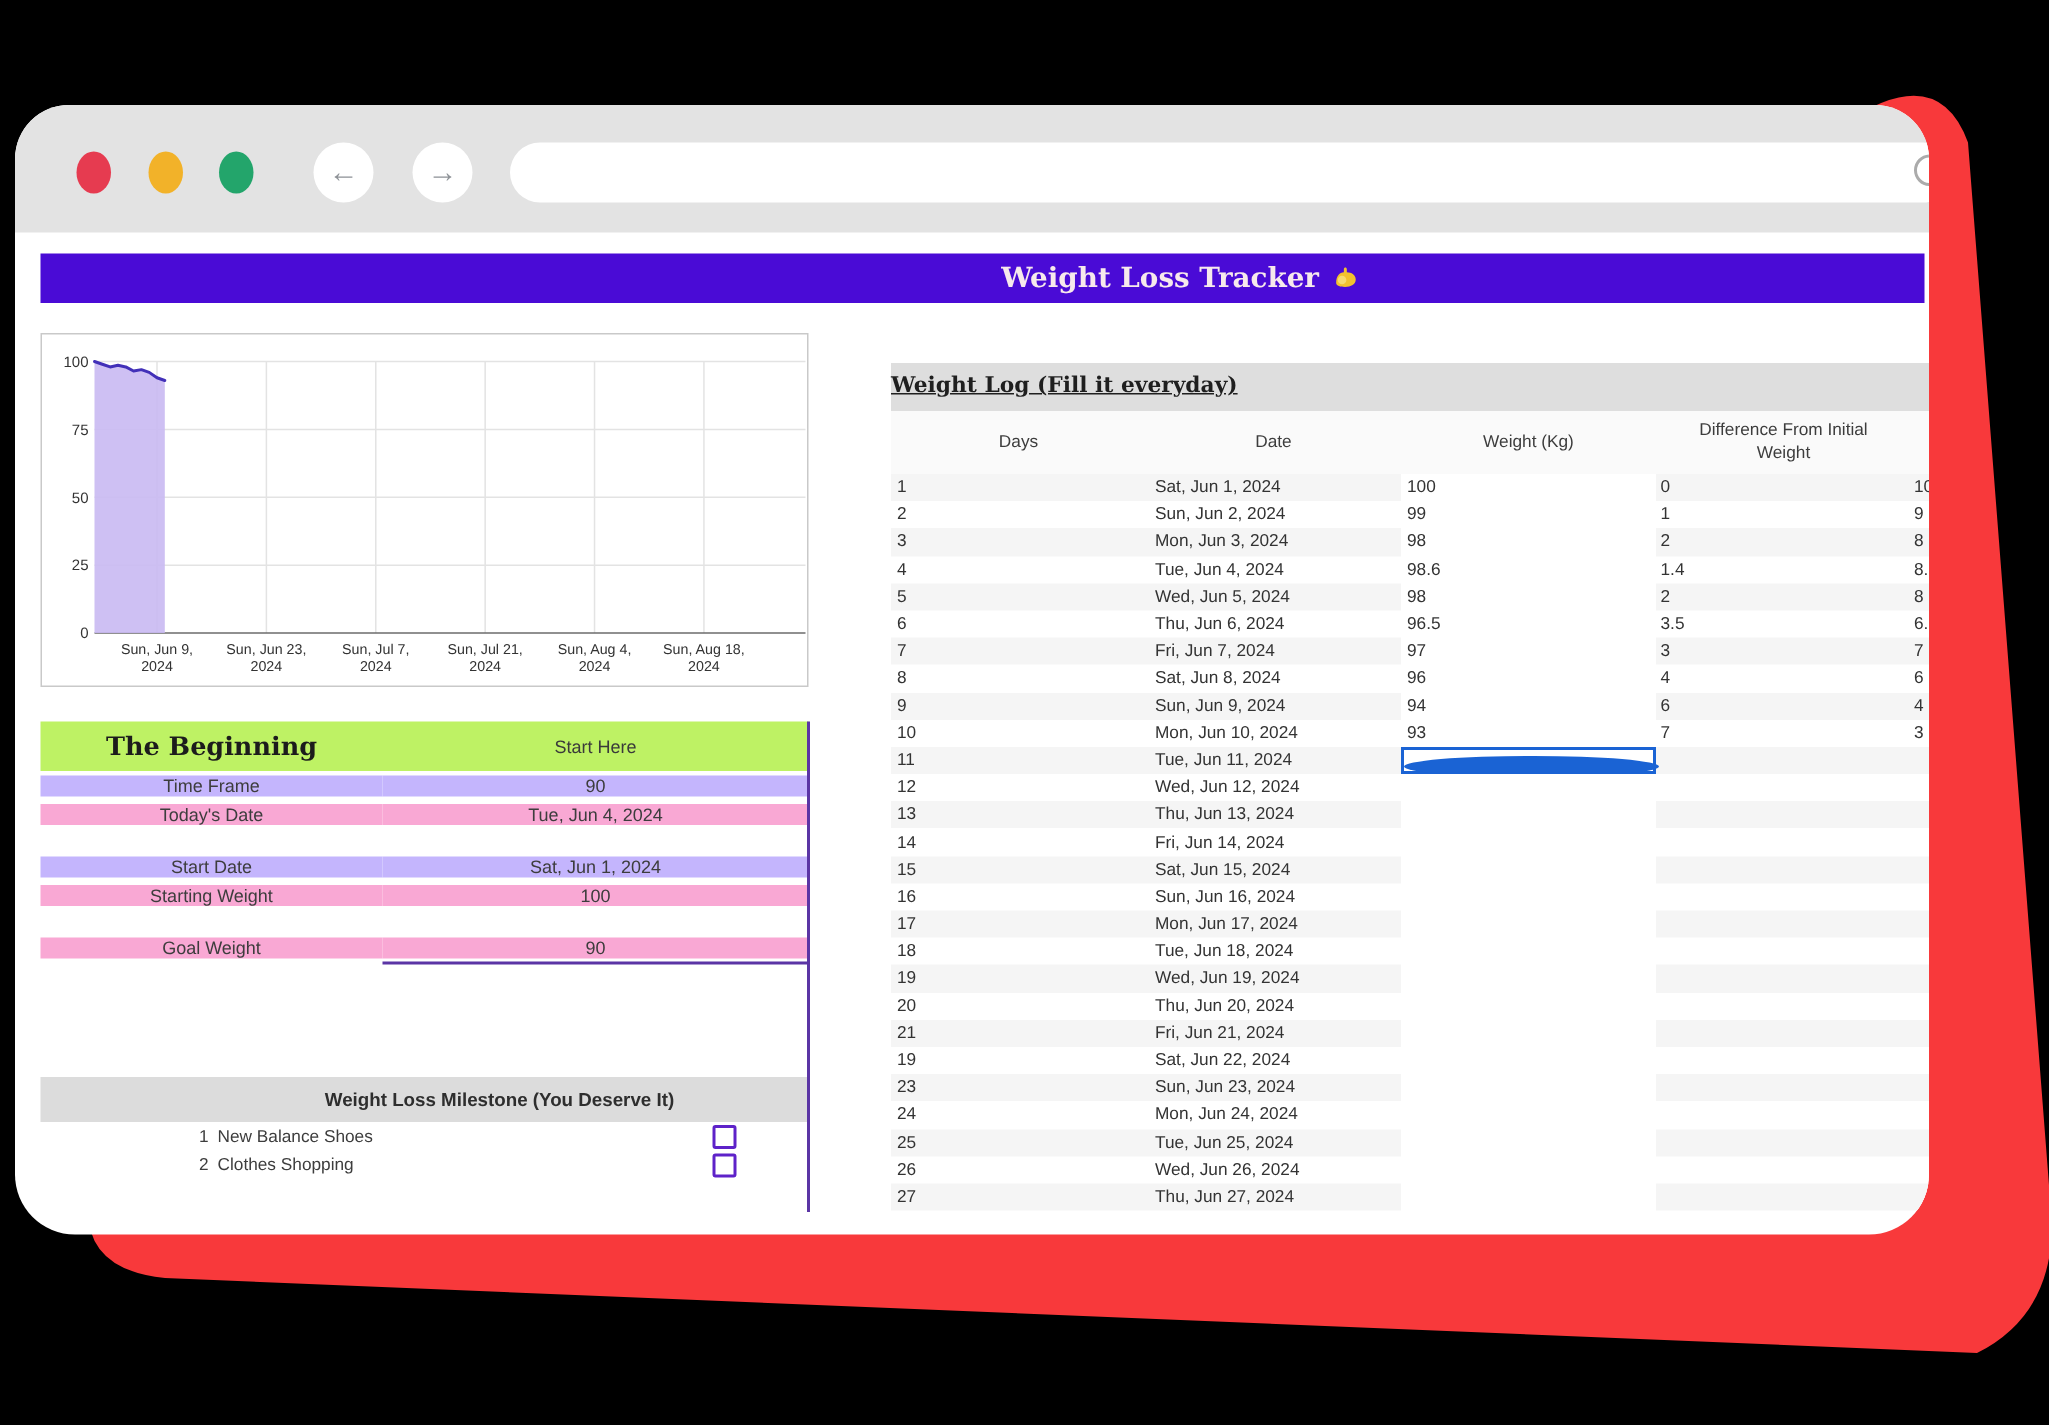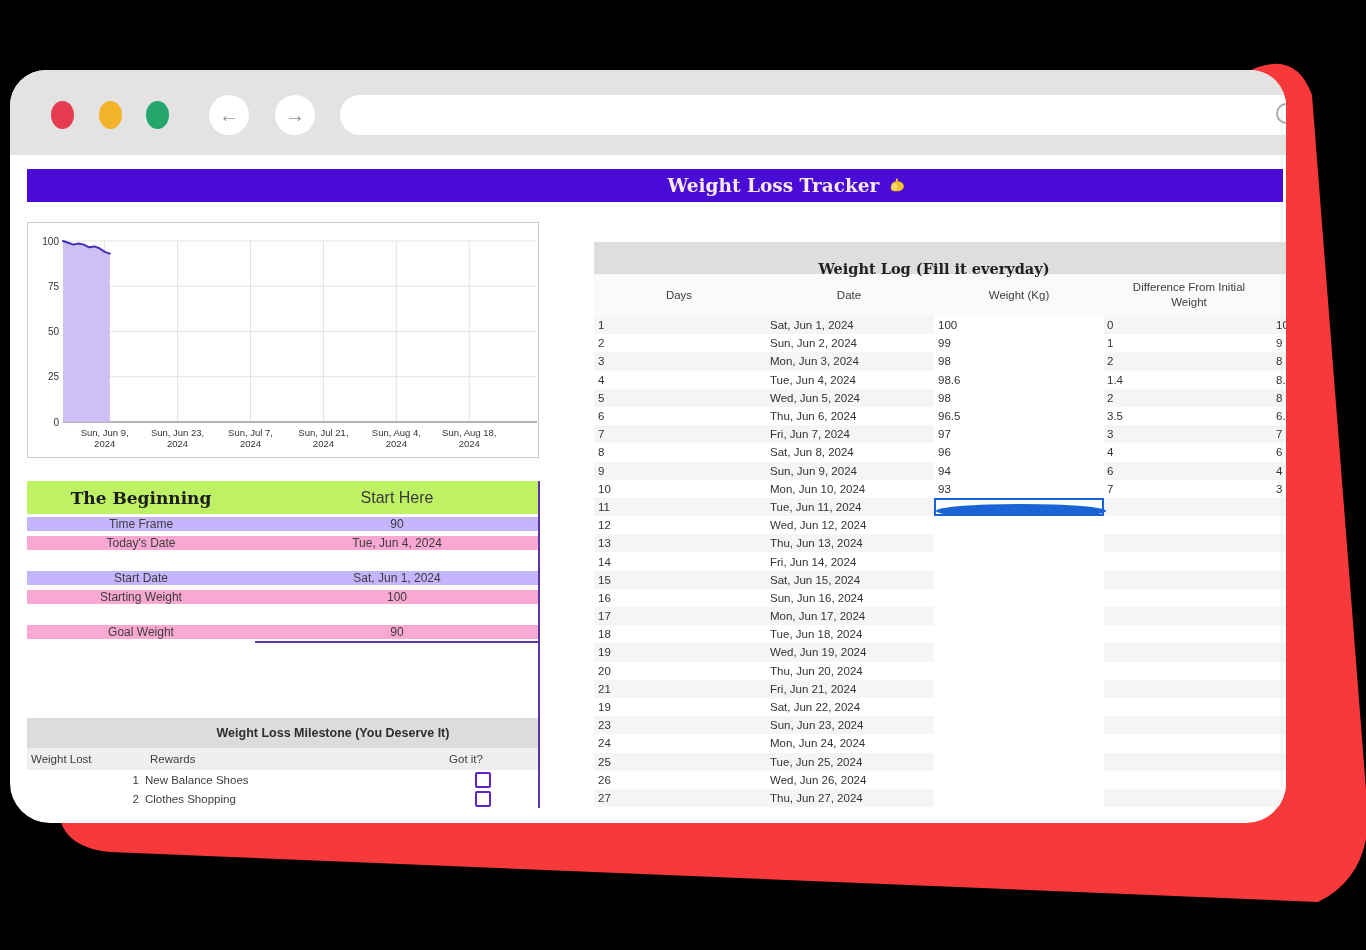--- a/index.html
+++ b/index.html
@@ -20,21 +20,21 @@
   .banner-inner{position:absolute;left:60.5%;transform:translateX(-50%);display:flex;align-items:center;gap:8px;}
   .banner-title{font-family:"DejaVu Serif","Liberation Serif",serif;font-weight:bold;font-size:18.5px;
                 color:#F7E9EC;white-space:nowrap;}
   .card{position:absolute;background:#fff;}
   #chart-card{left:17px;top:152px;width:510px;height:234px;border:1px solid #C9C9C9;}
   
   #beginning{left:17px;top:411px;width:512px;}
   .beg-header{height:33px;background:#bef264;display:flex;align-items:center;}
   .beg-title{width:228px;text-align:center;font-family:"DejaVu Serif","Liberation Serif",serif;
              font-weight:bold;font-size:17px;color:#1c1c1c;}
-  .beg-subtitle{width:284px;text-align:center;font-size:16px;color:#3a3a3a;}
+  .beg-subtitle{width:284px;text-align:center;font-size:12px;color:#3a3a3a;}
   .beg-row{display:flex;height:19px;align-items:center;font-size:12px;color:#3d3d3d;}
   .beg-row .lbl{width:228px;text-align:center;}
   .beg-row .val{width:284px;text-align:center;}
   .beg-gap{height:16px;}
   .stripe-a{background:#c4b5fd;}
   .stripe-b{background:#f9a8d4;}
   .unit-pill{margin:0 4px;width:276px;height:15px;background:#BBDAF5;border-radius:8px;position:relative;
              display:flex;align-items:center;justify-content:center;font-size:11px;font-weight:bold;color:#1D5A9E;}
   .unit-caret{position:absolute;right:9px;top:5px;width:0;height:0;border-left:4.5px solid transparent;
               border-right:4.5px solid transparent;border-top:6px solid #1D5A9E;}
@@ -50,22 +50,22 @@
   .ms-colhdr .c2{width:270px;padding-left:6px;}
   .ms-colhdr .c3{width:92px;text-align:center;}
   .ms-row{height:19px;display:flex;align-items:center;font-size:11.5px;color:#3d3d3d;position:relative;}
   .ms-row .num{width:112px;text-align:right;}
   .ms-row .reward{padding-left:6px;}
   .ms-check{position:absolute;left:448px;top:2px;width:12px;height:12px;border:2px solid #5E22C9;
             border-radius:2px;background:#fff;}
   
   #weight-log{left:584px;top:172px;width:850px;}
   .wl-title{height:32px;background:#DEDEDE;position:relative;}
-  .wl-title span{position:absolute;left:0;width:680px;text-align:center;top:18px;
-                 font-family:"DejaVu Serif","Liberation Serif",serif;font-weight:bold;font-size:14.5px;color:#1f1f1f;}
+  .wl-title span{position:absolute;left:0;width:680px;top:6px;
+                 font-family:"DejaVu Serif","Liberation Serif",serif;font-weight:bold;font-size:14.5px;color:#1f1f1f;text-decoration:underline;}
   .wl-colhdr{display:flex;height:42px;background:#FAFAFA;align-items:center;font-size:11.5px;color:#3d3d3d;}
   .wl-colhdr div{width:170px;text-align:center;box-sizing:border-box;padding:0 12px;line-height:1.3;}
   .wl-row{display:flex;height:18.2px;align-items:center;font-size:11.5px;color:#333;}
   .wl-row div{width:170px;box-sizing:border-box;height:100%;display:flex;align-items:center;}
   .wl-row .c-day{padding-left:4px;}
   .wl-row .c-date{padding-left:6px;}
   .wl-row .c-weight{padding-left:4px;background:#fff;position:relative;}
   .wl-row .c-diff{padding-left:3px;}
   .wl-row .c-goal{padding-left:2px;}
   .wl-row.stripe .c-day,.wl-row.stripe .c-date,.wl-row.stripe .c-diff,.wl-row.stripe .c-goal{background:#F5F5F5;}
@@ -173,25 +173,20 @@
             <div class="val stripe-b">90</div>
           </div>
         </div>
       <div class="days-left-underline"></div>
     </div>
 
     <div class="card" id="milestone">
       <div class="ms-header">
         <div class="ms-title">Weight Loss Milestone (You Deserve It)</div>
       </div>
-      <div class="ms-colhdr">
-        <div class="c1">Weight Lost</div>
-        <div class="c2">Rewards</div>
-        <div class="c3">Got it?</div>
-      </div>
       <div id="ms-body">
           <div class="ms-row">
             <div class="num">1</div>
             <div class="reward">New Balance Shoes</div>
             <div class="ms-check"></div>
           </div>
           <div class="ms-row">
             <div class="num">2</div>
             <div class="reward">Clothes Shopping</div>
             <div class="ms-check"></div>

